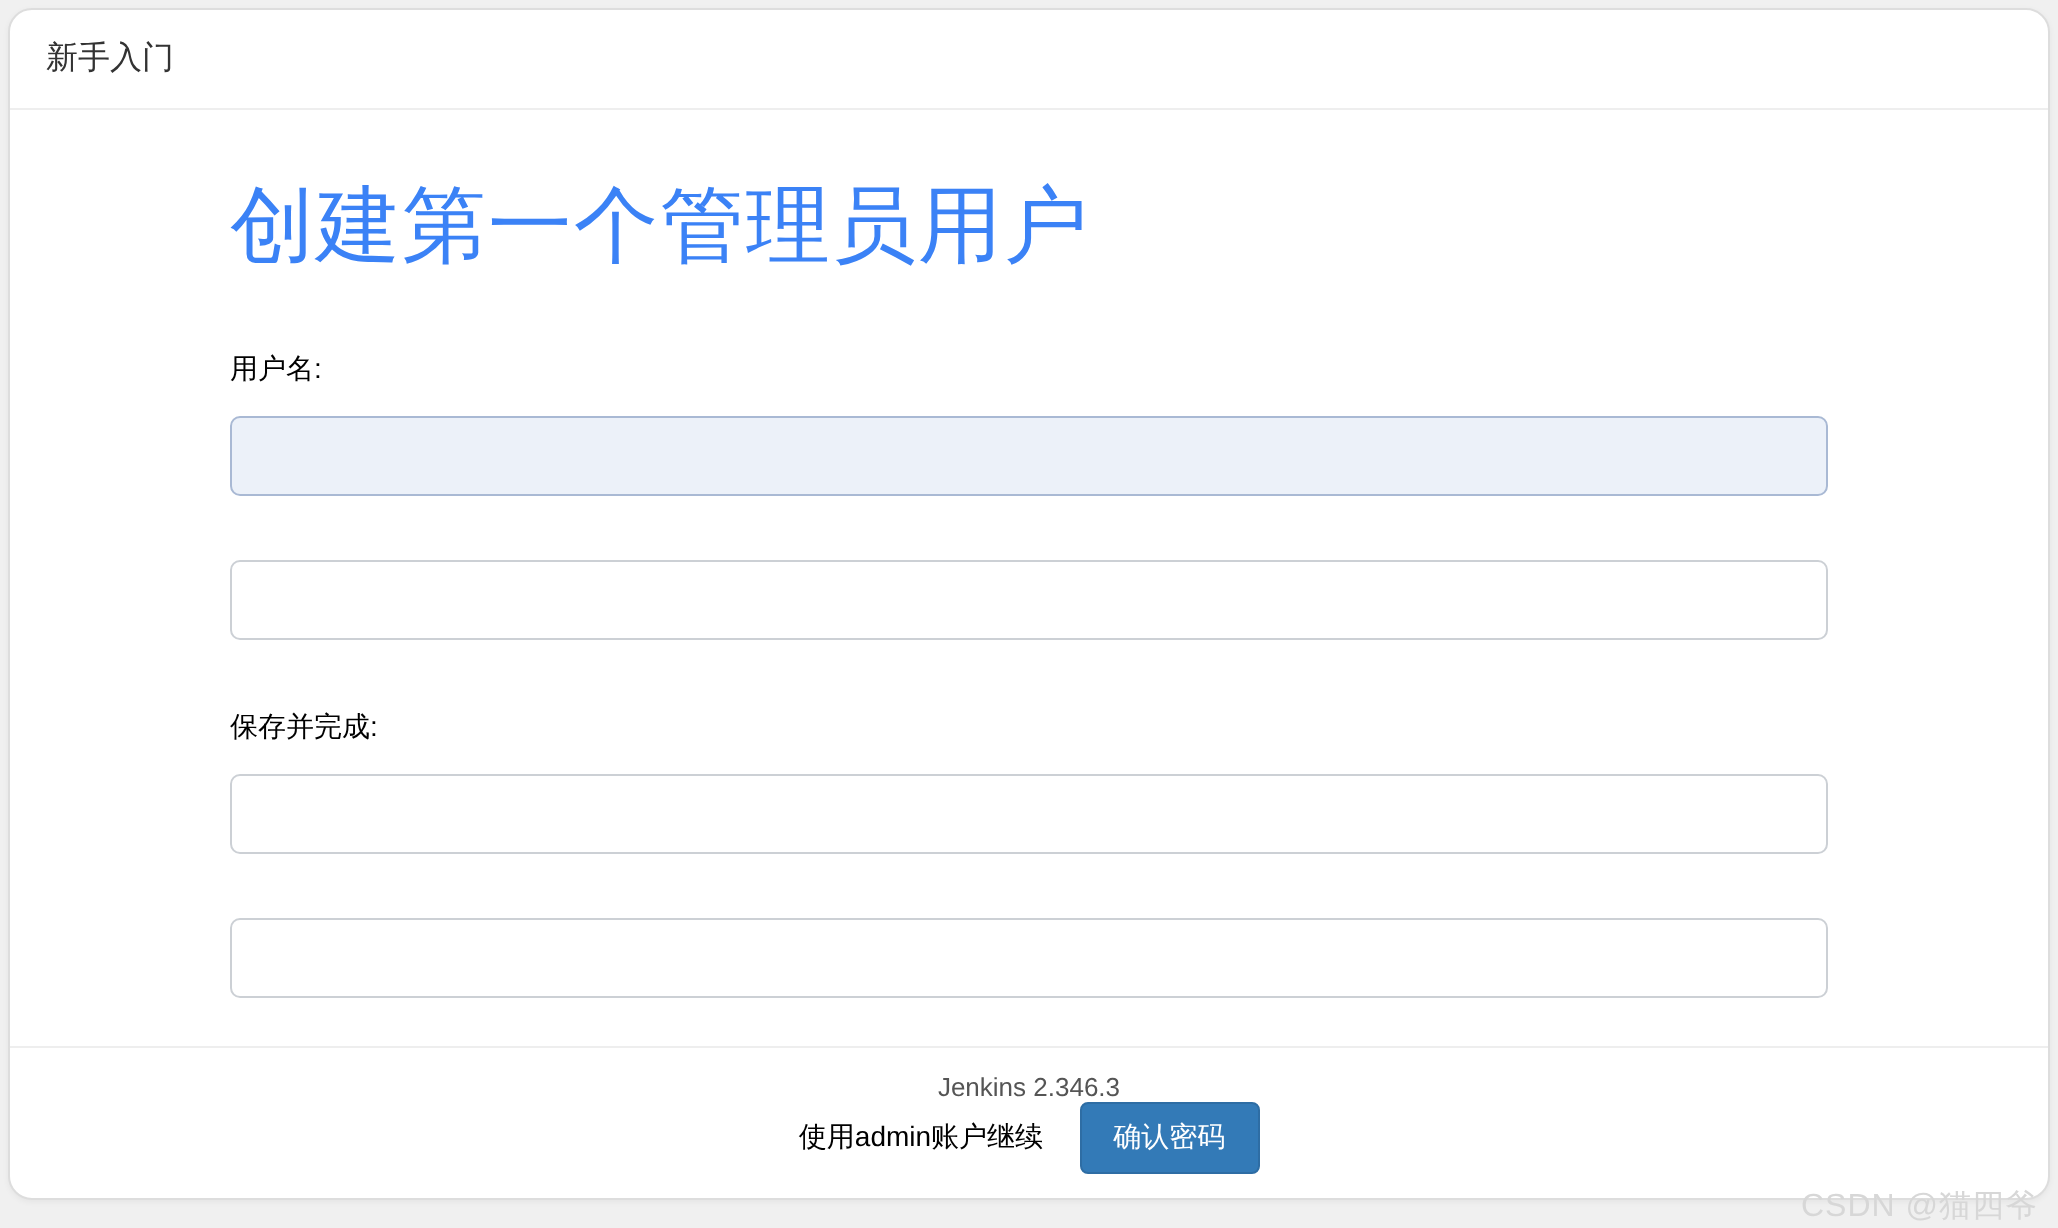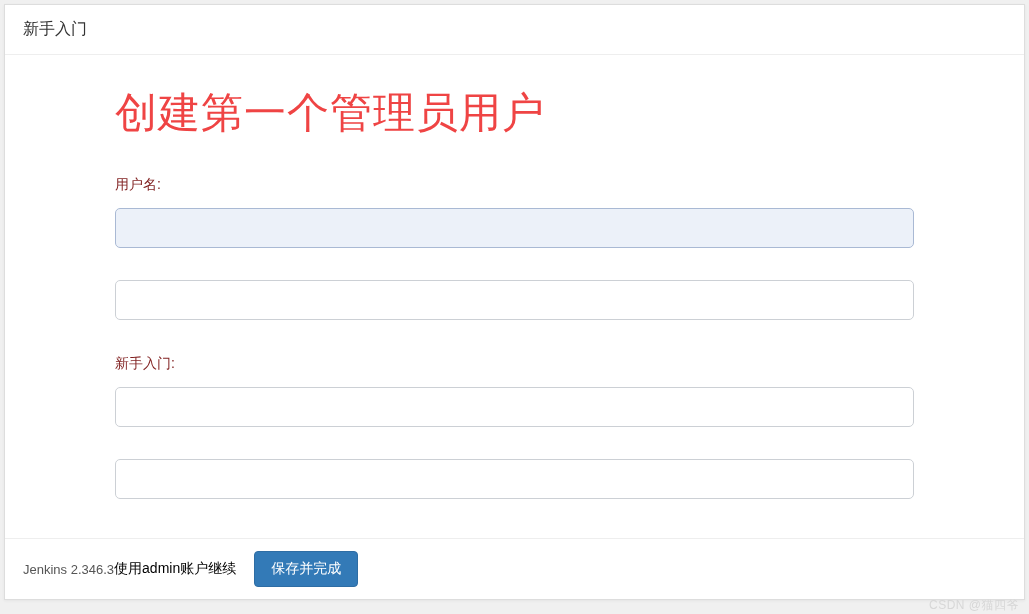--- a/index.html
+++ b/index.html
@@ -16,21 +16,21 @@
       position: relative;
     }
     .modal {
       position: absolute;
       top: 4px;
       left: 4px;
       right: 4px;
       bottom: 14px;
       background: #fff;
       border: 1px solid #ddd;
-      border-radius: 0;
+      border-radius: 12px;
       display: flex;
       flex-direction: column;
       box-shadow: 0 1px 3px rgba(0,0,0,0.05);
     }
     .modal-header {
       padding: 14px 18px;
       border-bottom: 1px solid #eee;
       font-size: 16px;
       color: #333;
     }
@@ -54,31 +54,31 @@
     .modal-body::-webkit-scrollbar-button {
       height: 16px;
       background: #f0f0f0;
     }
     .form-container {
       padding: 30px 110px 120px 110px;
     }
     .form-title {
       font-size: 42px;
       font-weight: 400;
-      color: #ef4444;
+      color: #3b82f6;
       margin-bottom: 32px;
       letter-spacing: 1px;
     }
     .form-group {
       margin-bottom: 32px;
     }
     .form-label {
       display: block;
       font-size: 14px;
-      color: #7f1d1d;
+      color: #000000;
       margin-bottom: 14px;
       margin-top: 35px;
     }
     .form-input {
       width: 100%;
       padding: 10px 12px;
       font-size: 14px;
       border: 1px solid #ccd0d5;
       border-radius: 5px;
       outline: none;
@@ -87,21 +87,22 @@
     }
     .form-input.focused {
       background: #ecf1f9;
       border-color: #a9b9d4;
     }
     .modal-footer {
       border-top: 1px solid #eee;
       padding: 12px 18px;
       display: flex;
       align-items: center;
-      justify-content: flex-start;
+      justify-content: space-between;
+      flex-direction: column;
     }
     .version {
       font-size: 13px;
       color: #555;
     }
     .footer-actions {
       display: flex;
       align-items: center;
       gap: 18px;
     }
@@ -119,21 +120,21 @@
       border: 1px solid #2e6da4;
       border-radius: 4px;
       padding: 8px 16px;
       font-size: 14px;
       cursor: pointer;
     }
     .watermark {
       position: absolute;
       bottom: 0px;
       right: 10px;
-      font-size: 12px;
+      font-size: 16px;
       color: #d7d7d7;
       font-family: sans-serif;
       letter-spacing: 0.5px;
     }
   </style>
 </head>
 <body>
 
 <div class="modal">
   <div class="modal-header">
@@ -147,32 +148,32 @@
       <div class="form-group">
         <label class="form-label">用户名:</label>
         <input type="text" class="form-input focused" value="" style="">
       </div>
 
       <div class="form-group">
         <input type="password" class="form-input" value="" style="">
       </div>
 
       <div class="form-group">
-        <label class="form-label">新手入门:</label>
+        <label class="form-label">保存并完成:</label>
         <input type="password" class="form-input" value="" style="">
       </div>
 
       <div class="form-group">
         <input type="text" class="form-input" value="" style="">
       </div>
     </div>
   </div>
 
   <div class="modal-footer">
     <span class="version">Jenkins 2.346.3</span>
     <div class="footer-actions">
       <button class="link-btn">使用admin账户继续</button>
-      <button class="primary-btn">保存并完成</button>
+      <button class="primary-btn">确认密码</button>
     </div>
   </div>
 </div>
 
 <div class="watermark">CSDN @猫四爷</div>
 
 </body></html>

